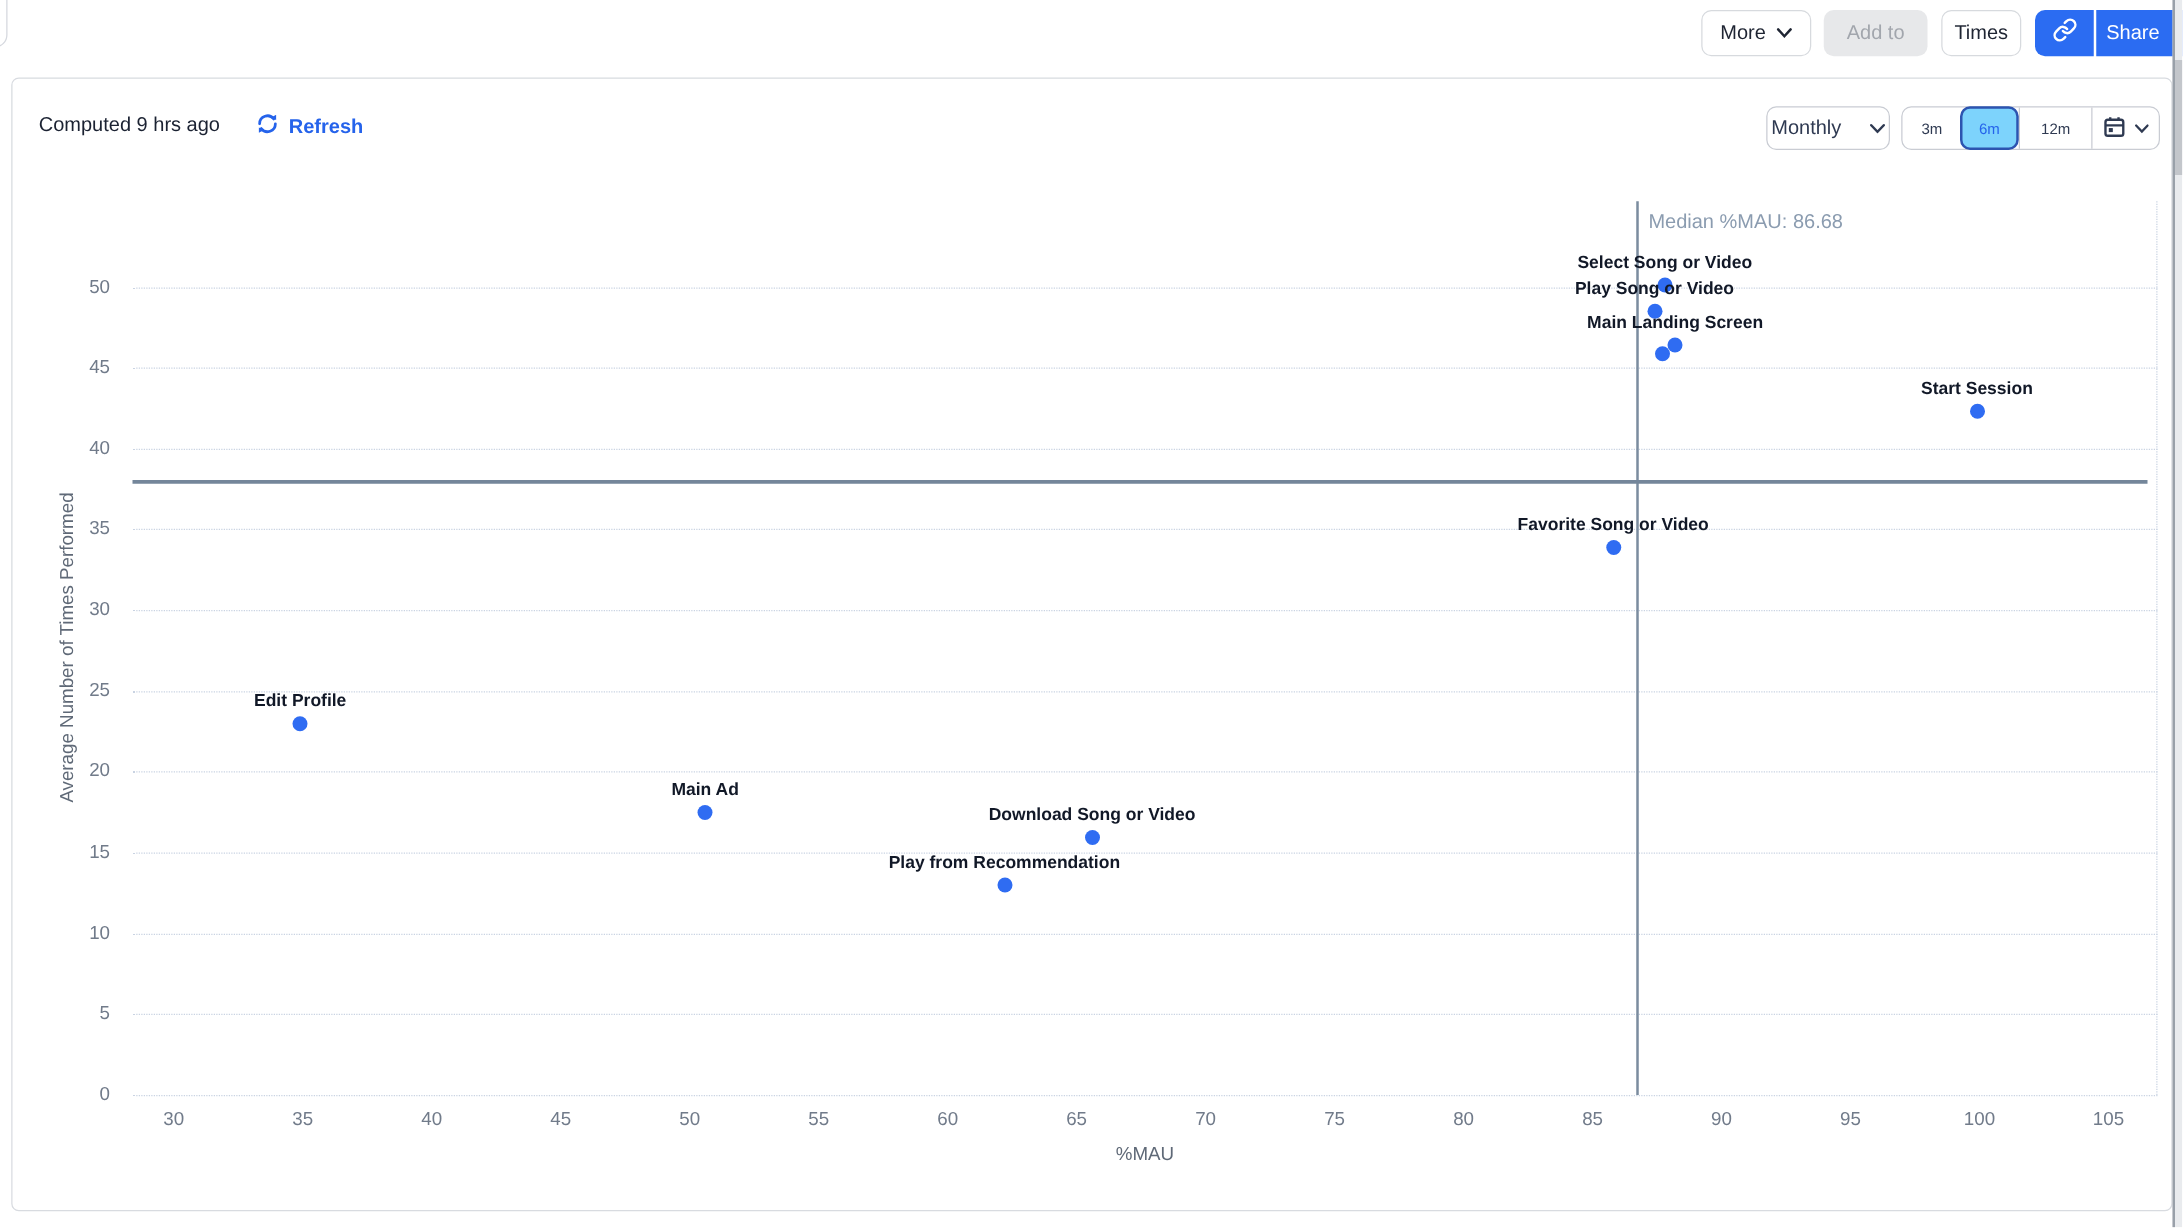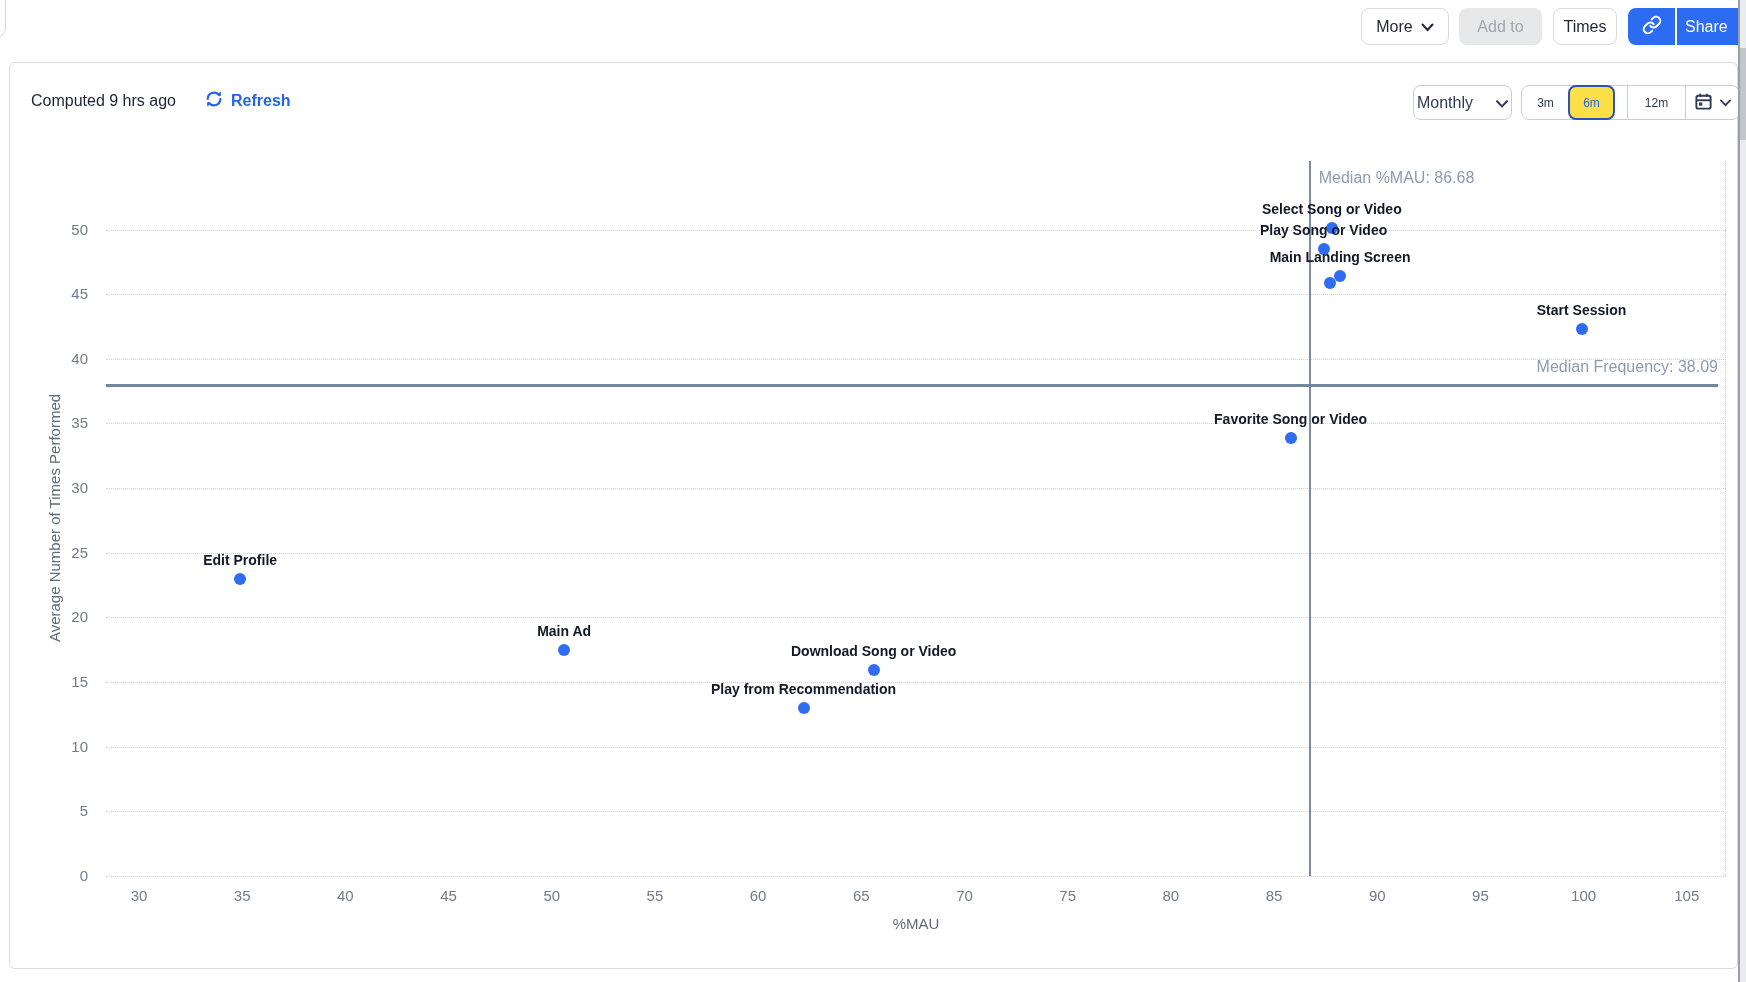--- a/index.html
+++ b/index.html
@@ -25,22 +25,22 @@
   #refresh{position:absolute;left:194px;top:26px;display:flex;align-items:center;gap:7px;cursor:pointer;}
   #refresh-label{font-size:16px;font-weight:600;color:#2563eb;}
   #btn-monthly{position:absolute;left:1403px;top:22px;width:99px;height:35px;display:flex;align-items:center;
     justify-content:center;gap:23px;border:1px solid #c9ccd3;border-radius:8px;font-size:16px;color:#2f3a52;
     box-sizing:border-box;background:#fff;cursor:pointer;}
   #seg{position:absolute;left:1511px;top:22px;height:35px;display:flex;border:1px solid #c9ccd3;
     border-radius:8px;box-sizing:border-box;background:#fff;}
   .seg-item{display:flex;align-items:center;justify-content:center;font-size:12px;color:#2f3a52;
     border-left:1px solid #c9ccd3;cursor:pointer;box-sizing:border-box;}
   .seg-item:first-child{border-left:none;}
-  .seg-item.selected{border:2px solid #2c54b0;border-radius:8px;background:#fde047;color:#2563eb;
-    margin:-1px 12px -1px -1px;z-index:2;}
+  .seg-item.selected{border:2px solid #2c54b0;border-radius:8px;background:#7dd3fc;color:#2563eb;
+    margin:-1px 0 -1px -1px;z-index:2;}
   
   #chart{position:absolute;left:0;top:0;width:1727px;height:905px;}
   #plot{position:absolute;left:96px;top:98px;width:1620px;height:715px;}
   .grid-h{position:absolute;left:0;width:1620px;height:0;border-top:1px dotted #c9d3e2;}
   .grid-v-right{position:absolute;top:0;height:715px;width:0;border-left:1px dotted #c9d3e2;}
   .ytick{position:absolute;left:26px;width:52px;text-align:right;font-size:15px;color:#717b8a;}
   .xtick{position:absolute;width:60px;text-align:center;font-size:15px;color:#717b8a;top:824px;}
   #xaxis-title{position:absolute;left:766px;top:852px;width:280px;text-align:center;
     font-size:15px;color:#5f6977;}
   #yaxis-title{position:absolute;left:44px;top:455px;font-size:15px;color:#5f6977;white-space:nowrap;
@@ -195,21 +195,20 @@
         <div class="xtick" style="left: 1027.68px;">75</div>
         <div class="xtick" style="left: 1130.87px;">80</div>
         <div class="xtick" style="left: 1234.05px;">85</div>
         <div class="xtick" style="left: 1337.24px;">90</div>
         <div class="xtick" style="left: 1440.42px;">95</div>
         <div class="xtick" style="left: 1543.61px;">100</div>
         <div class="xtick" style="left: 1646.79px;">105</div>
         <div class="median-line-v" style="left: 1298.72px; top: 98px; height: 715px;"></div>
         <div class="median-label" style="left: 1308.72px; top: 106px;">Median %MAU: 86.68</div>
         <div class="median-line-h" style="left: 96px; top: 320.516px; width: 1612px;"></div>
-        <div class="median-label" style="left: 96px; width: 1612px; top: 294.516px; text-align: right;">Median Frequency: 38.09</div>
       </div>
 
   </div>
 
   <div id="scroll-strip">
     <div id="scroll-handle"></div>
   </div>
 
 </div>
 

